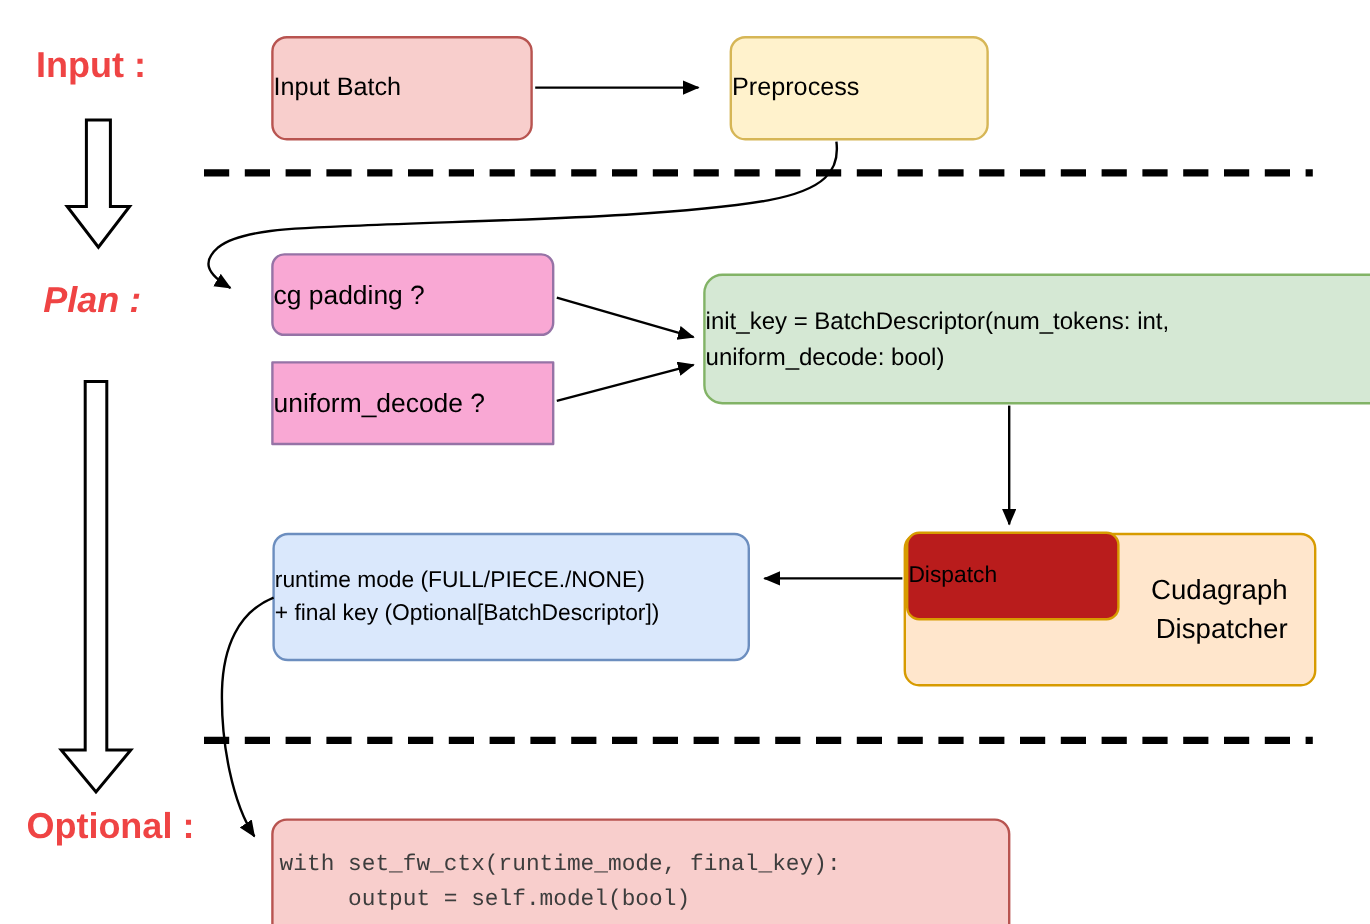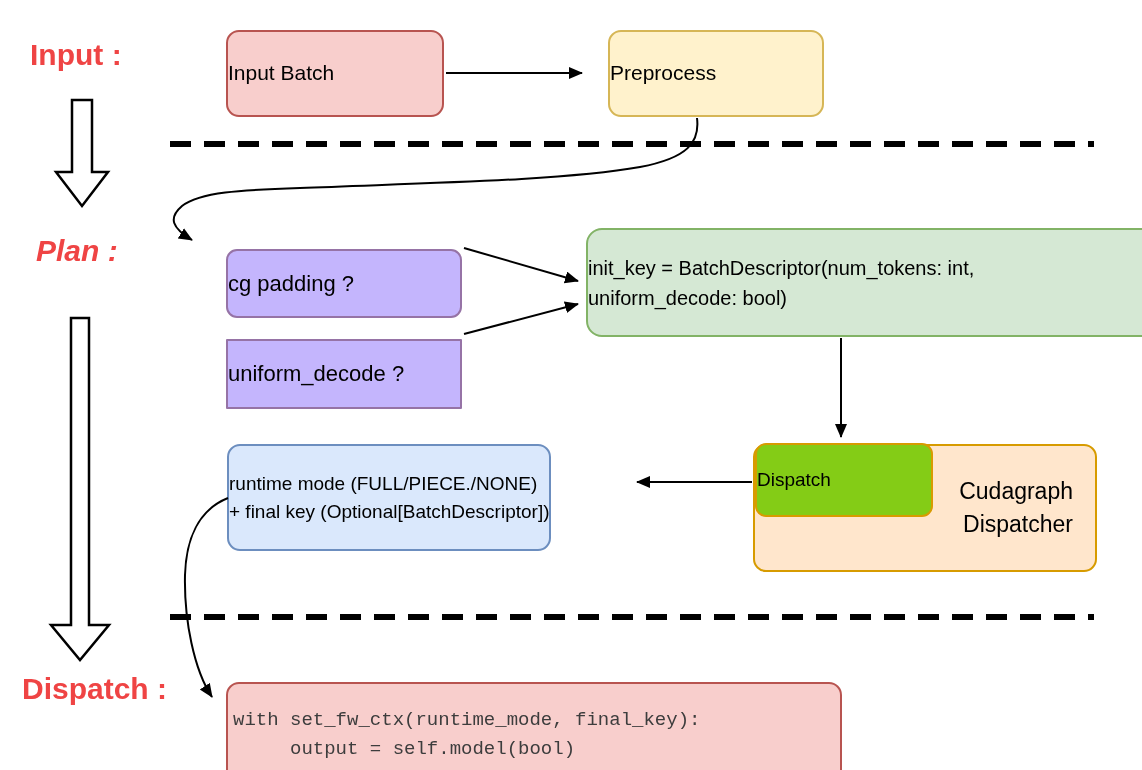--- a/index.html
+++ b/index.html
@@ -11,50 +11,50 @@
     position:absolute;font-weight:bold;font-size:30px;color:#ef4444;white-space:nowrap;
   }
   .node{
     position:absolute;box-sizing:border-box;display:flex;flex-direction:column;
     align-items:flex-start;justify-content:center;text-align:center;
     border:2px solid #000;border-radius:13px;font-size:21px;line-height:1.35;
   }
   .node .line{white-space:nowrap;}
   .pink  {background:#F8CECC;border-color:#B85450;}
   .yellow{background:#FFF2CC;border-color:#D6B656;margin-left:19px;}
-  .purple{background:#c4b5fd;border-color:#9673A6;margin-top:38px;}
+  .purple{background:#f9a8d4;border-color:#9673A6;}
   .green {background:#D5E8D4;border-color:#82B366;}
   .peach {background:#FFE6CC;border-color:#D79B00;}
-  .orange{background:#84cc16;border-color:#D79B00;}
+  .orange{background:#b91c1c;border-color:#D79B00;}
   .blue  {background:#DAE8FC;border-color:#6C8EBF;}
 
   #node-input-batch   {left:226px;top:30px; width:218px;height:87px;}
   #node-preprocess    {left:589px;top:30px; width:216px;height:87px;}
   #node-cg-padding    {left:226px;top:211px;width:236px;height:69px;border-radius:11px;font-size:22px;}
   #node-uniform-decode{left:226px;top:301px;width:236px;height:70px;border-radius:1px;font-size:22px;}
   #node-init-key      {left:586px;top:228px;width:586px;height:109px;border-radius:16px;font-size:20px;line-height:30px;}
   #node-cudagraph     {left:753px;top:444px;width:344px;height:128px;font-size:23px;line-height:33px;
                        align-items:flex-end;padding-right:22px;z-index:2;}
   #node-dispatch      {left:755px;top:443px;width:178px;height:74px;border-radius:11px;font-size:19px;z-index:3;}
-  #node-runtime       {left:227px;top:444px;width:324px;height:107px;font-size:19px;line-height:28px;}
+  #node-runtime       {left:227px;top:444px;width:398px;height:107px;font-size:19px;line-height:28px;}
   #node-execute-code  {left:226px;top:646px;width:616px;height:105px;align-items:flex-start;
                        font-family:"Liberation Mono",monospace;font-size:19px;line-height:29px;
                        color:#3d3d3d;padding-left:5px;margin-top:36px;}
   #node-execute-code .line{white-space:pre;}
 
   #connector-layer{position:absolute;left:0;top:0;z-index:4;pointer-events:none;}
 </style>
 </head>
 <body>
 
 <div id="canvas">
 
   <div class="stage-label" style="left:30px;top:38px;">Input :</div>
   <div class="stage-label" style="left:36px;top:234px;font-style:italic;">Plan :</div>
-  <div class="stage-label" style="left:22px;top:672px;">Dispatch :</div>
+  <div class="stage-label" style="left:22px;top:672px;">Optional :</div>
 
   <div class="node pink" id="node-input-batch">
     <span class="line">Input Batch</span>
   </div>
 
   <div class="node yellow" id="node-preprocess">
     <span class="line">Preprocess</span>
   </div>
 
   <div class="node purple" id="node-cg-padding">

